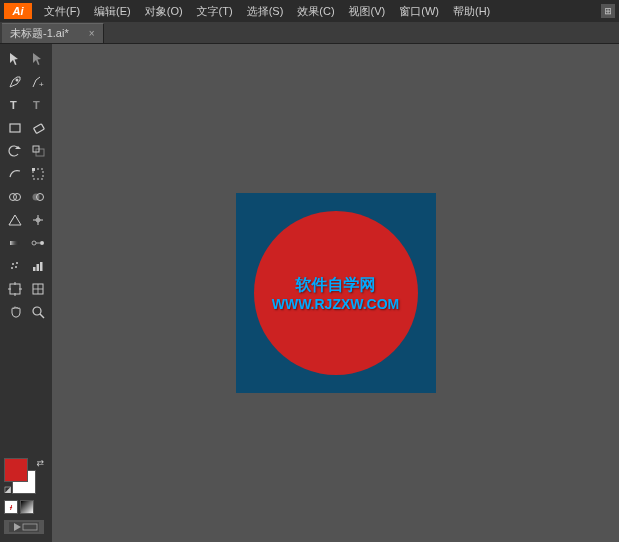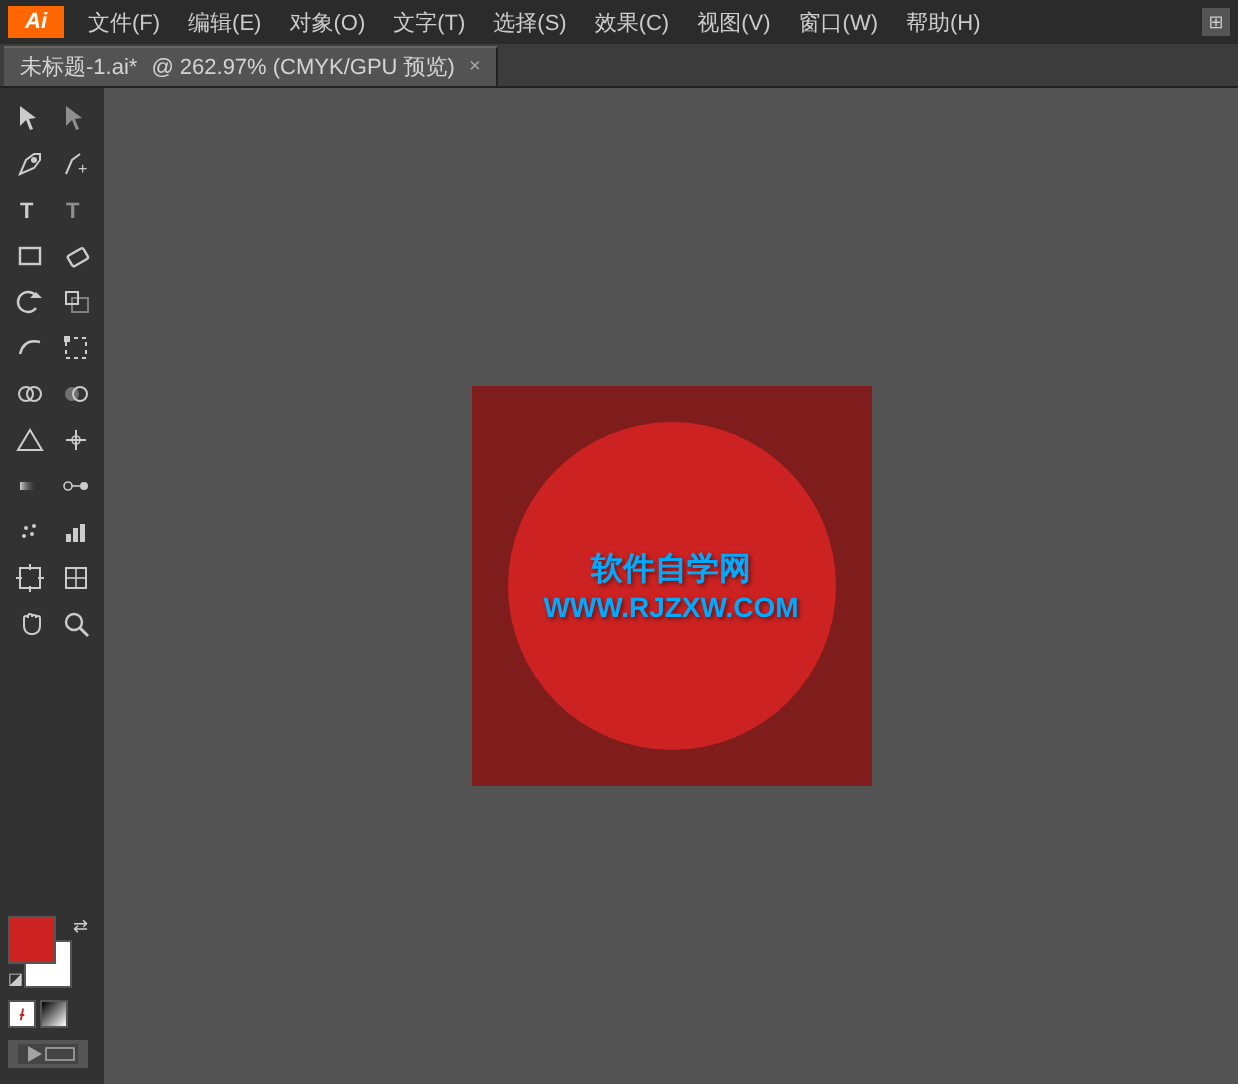--- a/index.html
+++ b/index.html
@@ -76,21 +76,21 @@
       border-bottom: 1px solid #222;
     }
     .tab {
       height: 20px;
       background: #535353;
       color: #d4d4d4;
       font-size: 11px;
       display: flex;
       align-items: center;
       padding: 0 8px;
-      gap: 7px;
+      gap: 20px;
       border-top: 1px solid #666;
       border-right: 1px solid #222;
       cursor: pointer;
     }
     .tab-close {
       font-size: 10px;
       color: #aaa;
       cursor: pointer;
     }
 
@@ -228,21 +228,21 @@
       background: #535353;
       display: flex;
       align-items: center;
       justify-content: center;
       overflow: hidden;
       position: relative;
     }
     #artboard {
       width: 200px;
       height: 200px;
-      background: #7f1d1d;
+      background: #0c4a6e;
       position: relative;
       display: flex;
       align-items: center;
       justify-content: center;
     }
     #red-circle {
       width: 164px;
       height: 164px;
       border-radius: 50%;
       background: #cc2222;
@@ -288,21 +288,20 @@
     <span class="menu-item">帮助(H)</span>
   </div>
   <div id="window-controls">
     <div class="win-ctrl">⊞</div>
   </div>
 </div>
 
 <div id="tab-bar">
   <div class="tab">
     <span>未标题-1.ai*</span>
-    <span>@ 262.97% (CMYK/GPU 预览)</span>
     <span class="tab-close">×</span>
   </div>
 </div>
 
 <div id="main-area">
 
   <div id="toolbar">
 
     <div class="tool-row">
       <button class="tool-btn" title="Selection Tool">

